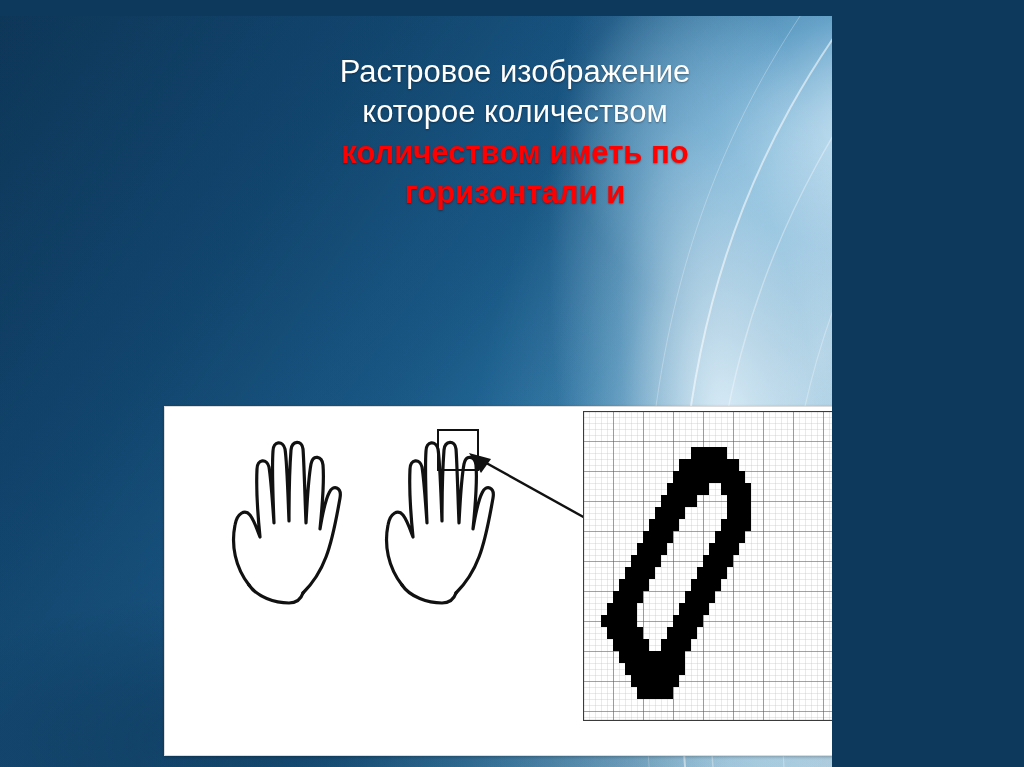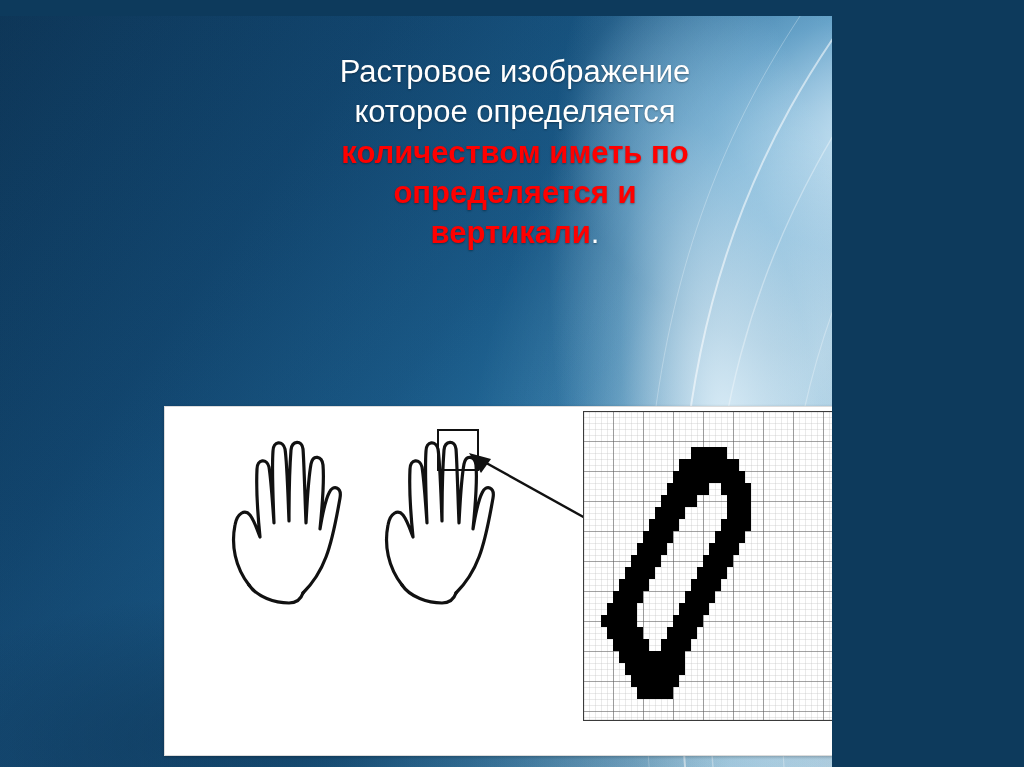--- a/index.html
+++ b/index.html
@@ -74,24 +74,23 @@
         <path d="M500,-80 C300,150 215,400 265,880" stroke-width="1" stroke-opacity="0.28"></path>
         <path d="M560,120 C420,300 360,520 400,880" stroke-width="1.2" stroke-opacity="0.30"></path>
       </g>
     </svg>
   </div>
 
   <div class="glow-bottom"></div>
 
   <div class="title-block">
     <span class="ln">Растровое изображение</span>
-    <span class="ln">которое определяется</span>
+    <span class="ln">которое количеством</span>
     <span class="ln hl">количеством иметь по</span>
-    <span class="ln hl">определяется и</span>
-    <span class="ln"><span class="hl">вертикали</span><span class="dot">.</span></span>
+    <span class="ln hl">горизонтали и</span>
   </div>
 
   <div class="photo">
 
     <svg class="hands" viewBox="0 0 330 190">
       <g fill="none" stroke="#111111" stroke-width="3.2" stroke-linecap="round" stroke-linejoin="round">
 
         <path d="M44,168 C30,150 26,128 30,108 C32,96 40,92 45,98 C49,103 52,112 55,120
                  C53,100 51,72 52,52 C52,42 62,41 64,50 C66,62 68,92 69,106
                  C68,82 67,48 68,34 C68,24 78,23 80,32 C82,44 83,80 84,104

